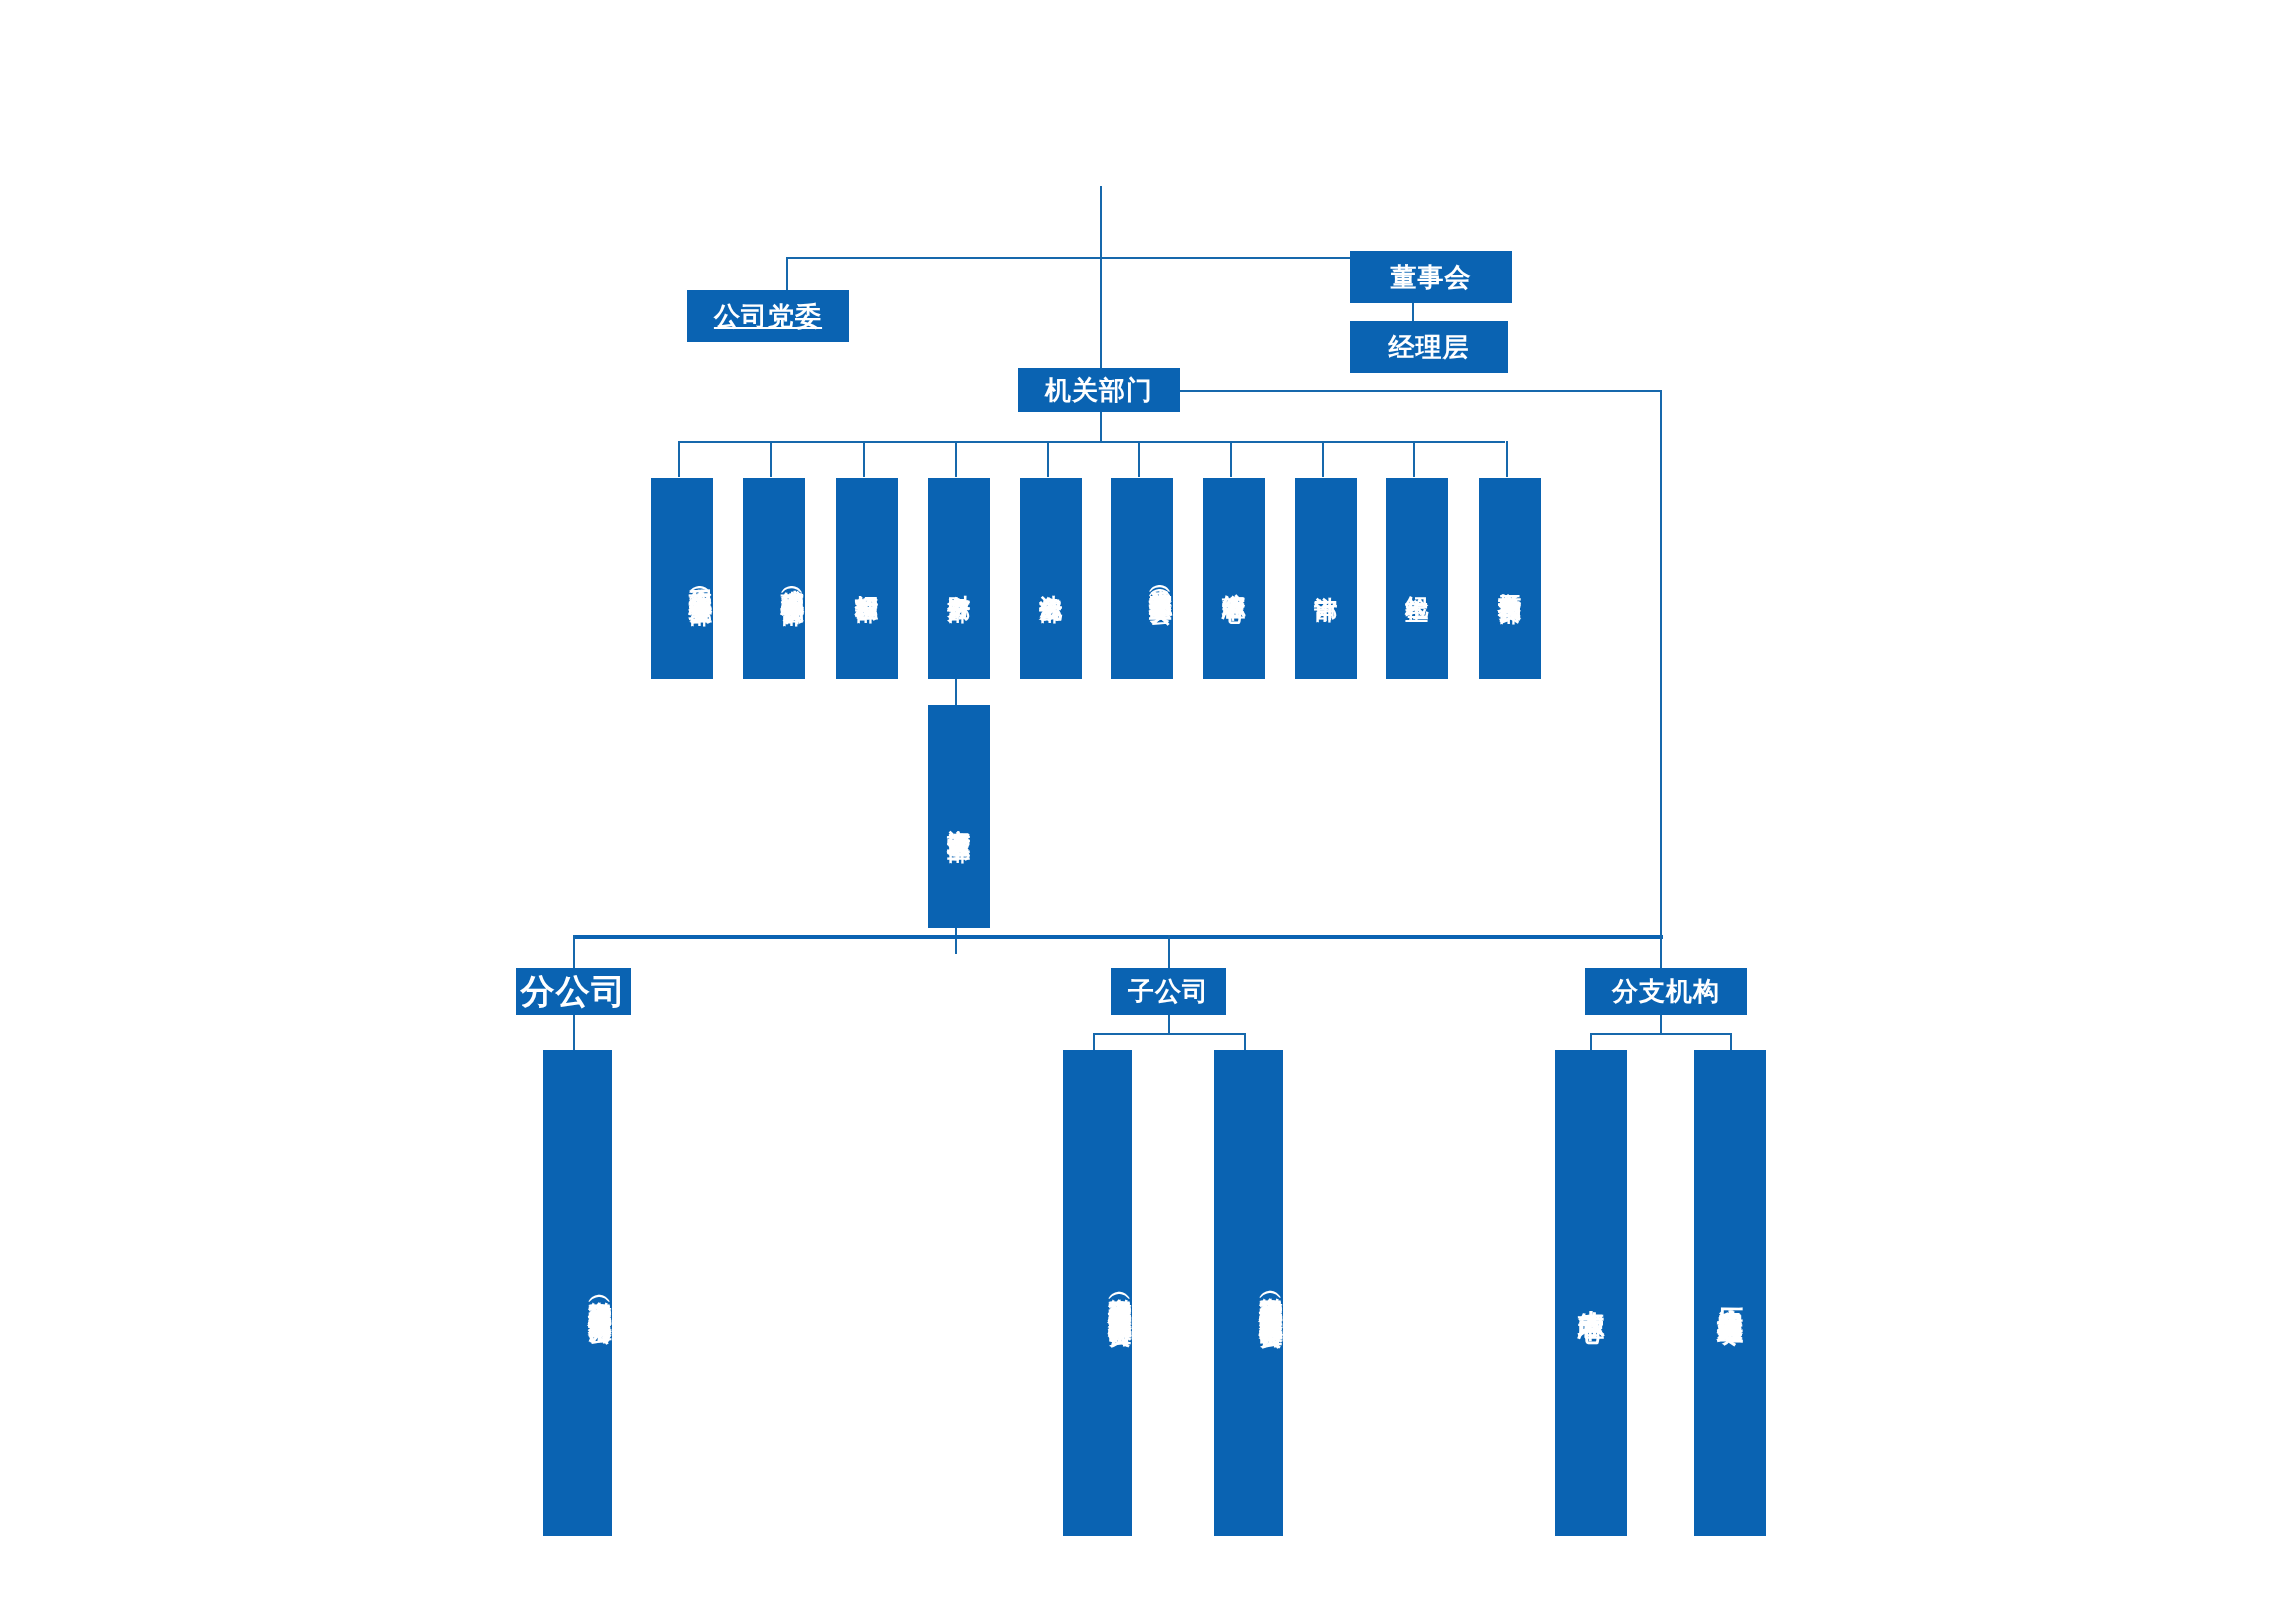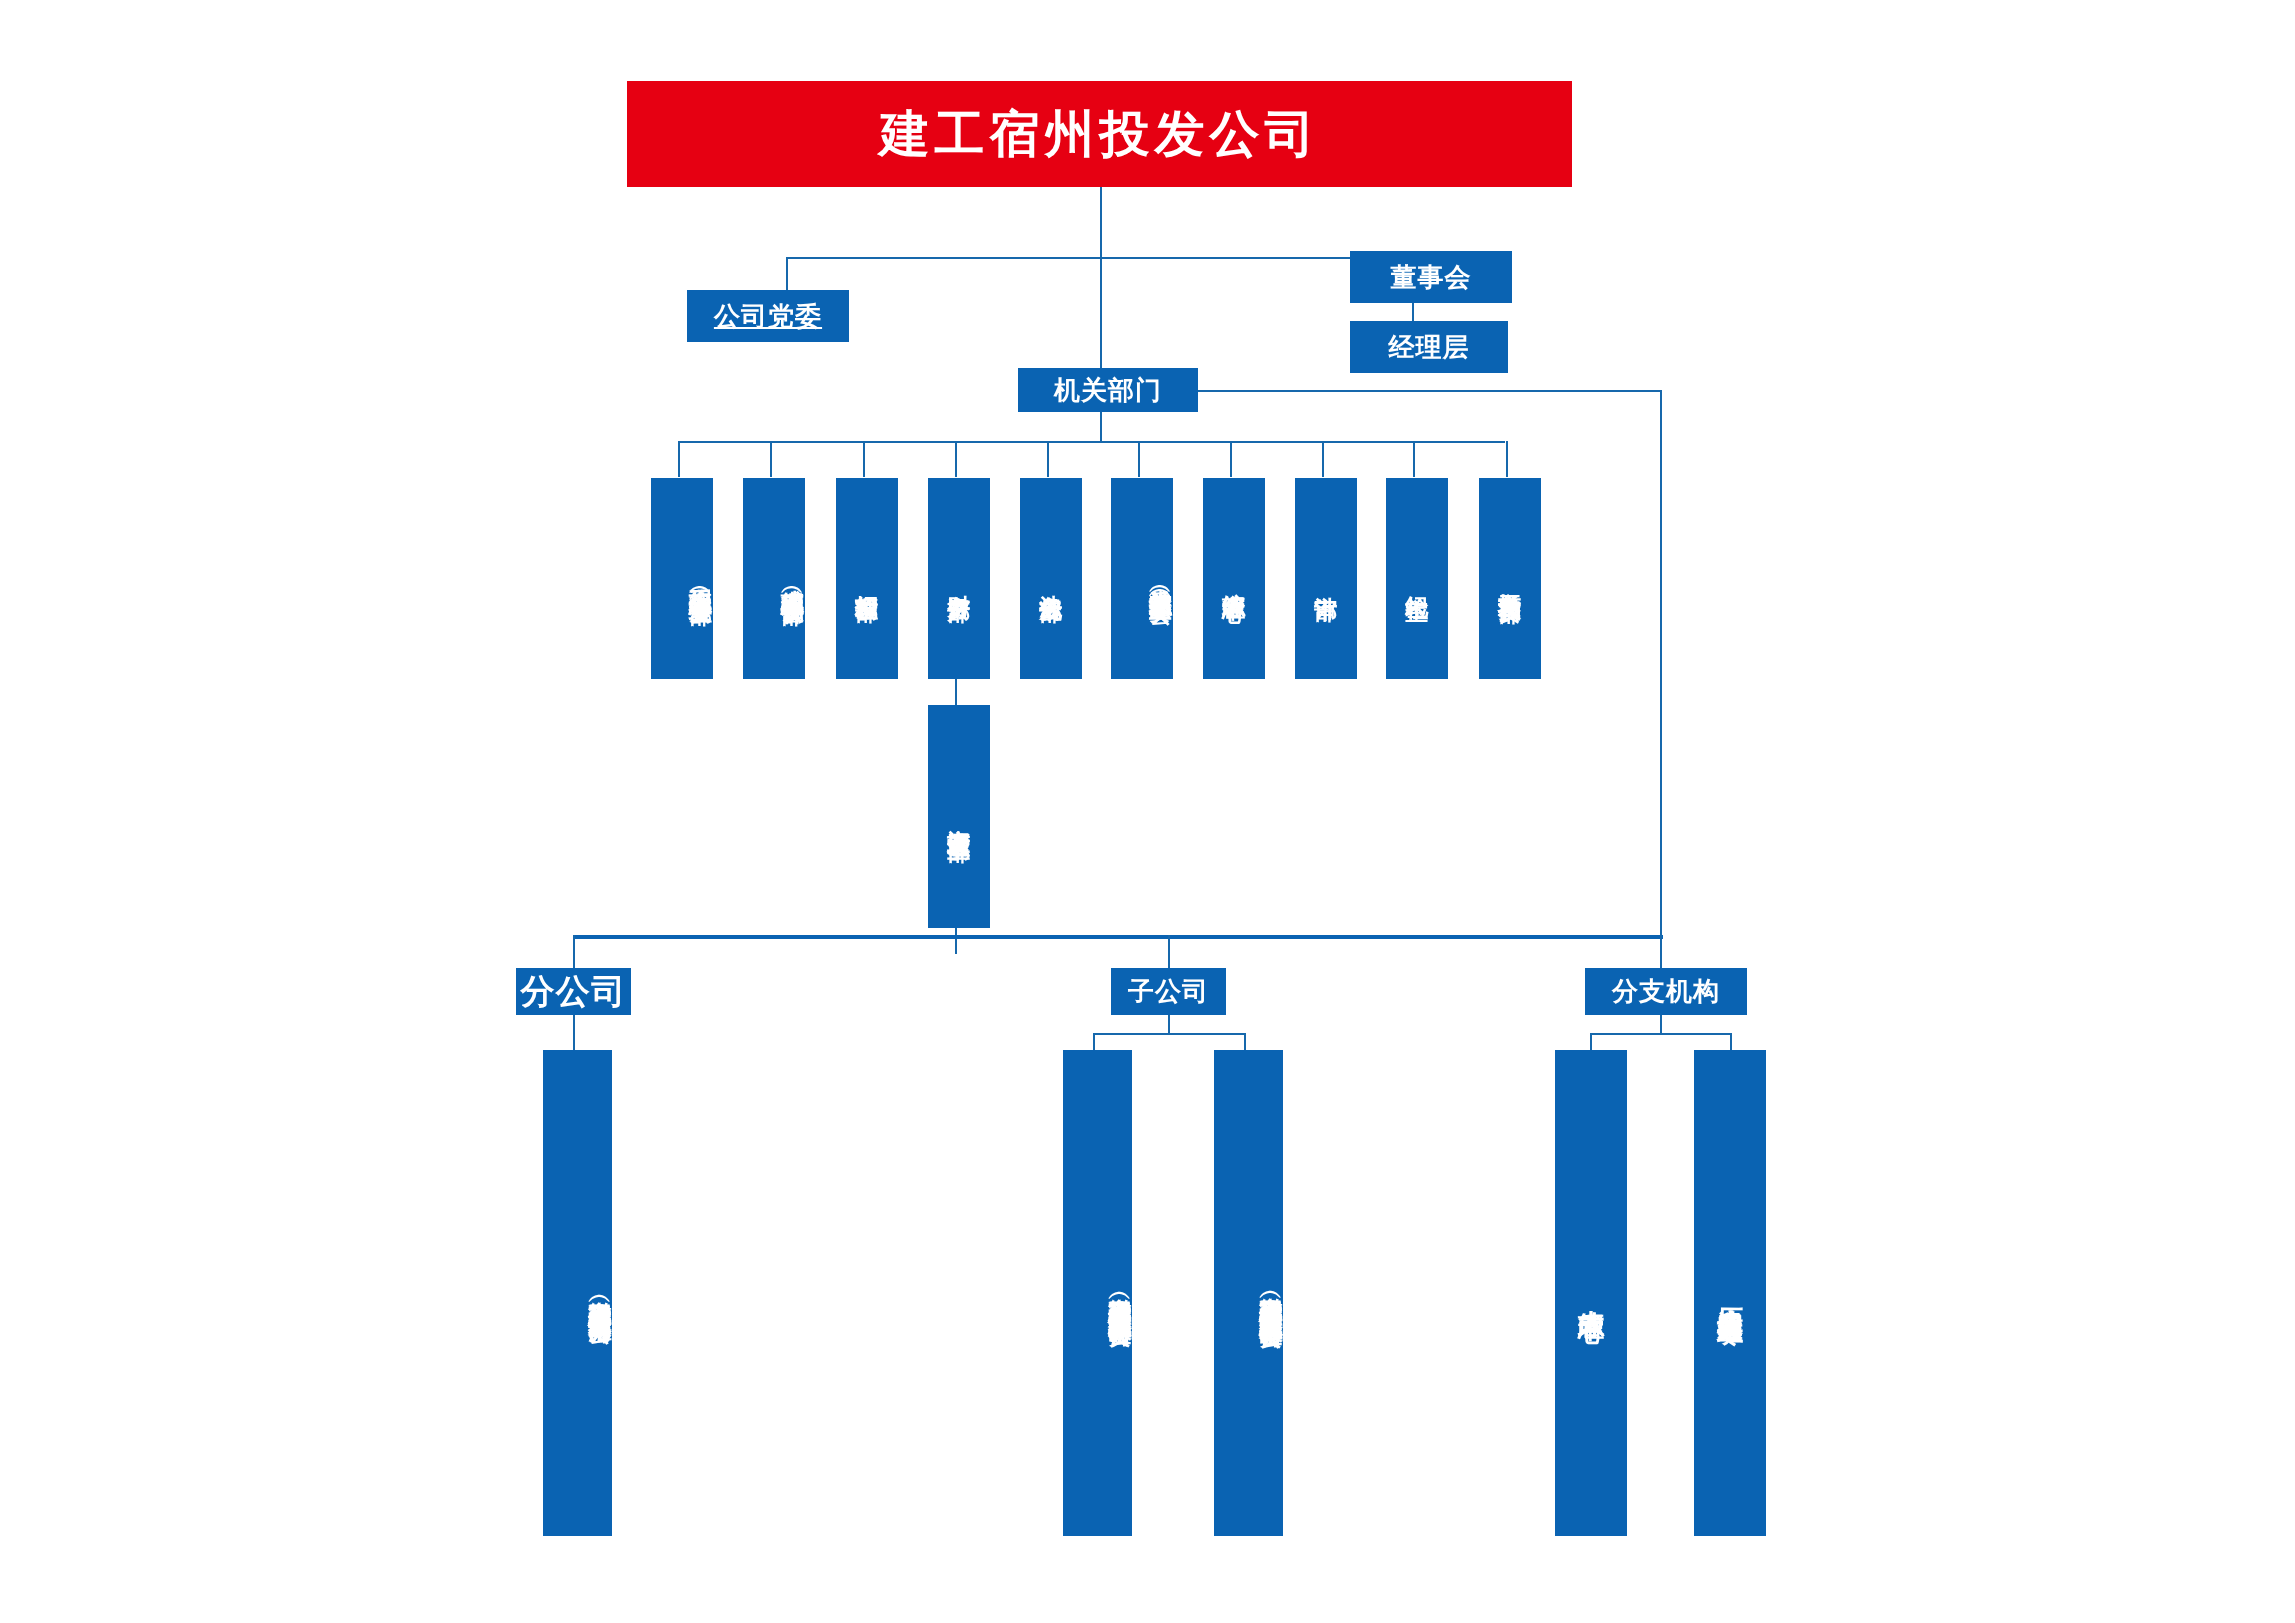--- a/index.html
+++ b/index.html
@@ -116,37 +116,34 @@
   <div class="line v" style="left:1168px; top:1015px; height:19.4px;"></div>
   <div class="line h" style="left:1093px; top:1033px; width:153px;"></div>
   <div class="line v" style="left:1093px; top:1033px; height:16.7px;"></div>
   <div class="line v" style="left:1244px; top:1033px; height:16.7px;"></div>
 
   <div class="line v" style="left:1660px; top:1015px; height:19.4px;"></div>
   <div class="line h" style="left:1590px; top:1033px; width:142px;"></div>
   <div class="line v" style="left:1590px; top:1033px; height:16.7px;"></div>
   <div class="line v" style="left:1730px; top:1033px; height:16.7px;"></div>
 
-  <div class="node red h-text" style="left:627px; top:81px; width:945px; height:106px; font-size:50px; letter-spacing:0.10em;">
-    <span>建工宿州投发公司</span>
-  </div>
 
   <div class="node blue h-text" style="left:687px; top:290px; width:162px; height:52px; font-size:26px;text-decoration:underline;">
     <span>公司党委</span>
   </div>
 
   <div class="node blue h-text" style="left:1350px; top:251px; width:162px; height:52px; font-size:26px;">
     <span>董事会</span>
   </div>
 
   <div class="node blue h-text" style="left:1350px; top:321px; width:158px; height:52px; font-size:26px;">
     <span>经理层</span>
   </div>
 
-  <div class="node blue h-text" style="left:1018px; top:368px; width:180px; height:44px; font-size:26px;text-align:center;">
+  <div class="node blue h-text" style="left:1018px; top:368px; width:162px; height:44px; font-size:26px;text-align:center;">
     <span>机关部门</span>
   </div>
 
   <div class="node blue v-text two-col" style="left:651px; top:478px; width:62px; height:201px; font-size:23px;">
     <span style="order:2;">（安全管理部）</span>
     <span style="order:1;">工程管理中心</span>
   </div>
 
   <div class="node blue v-text two-col" style="left:743px; top:478px; width:62px; height:201px; font-size:23px;">
     <span style="order:2;">（物资设备部）</span>

